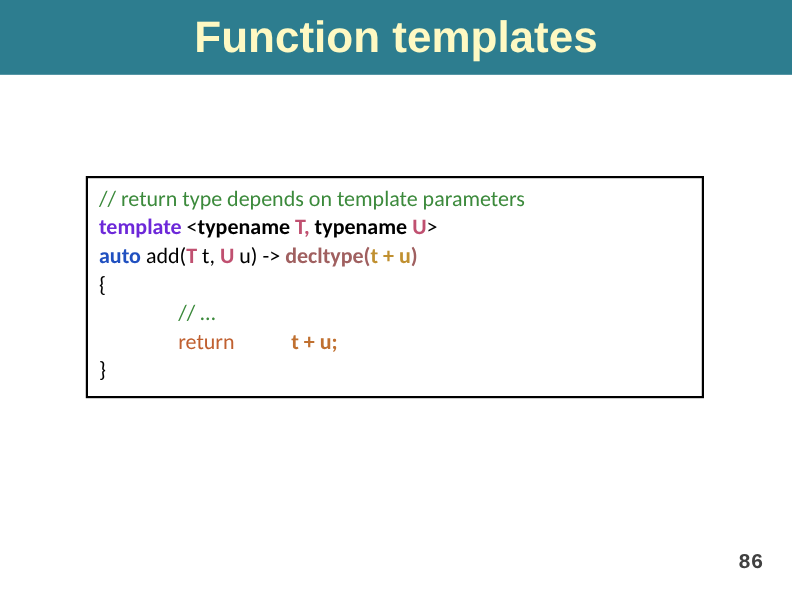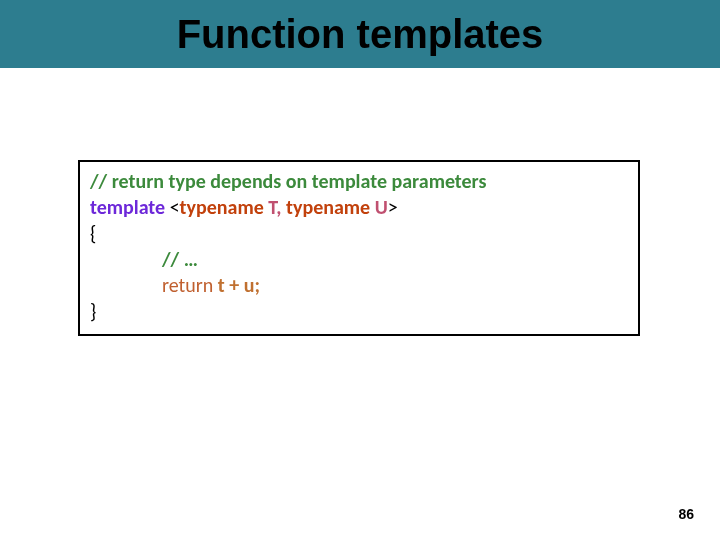--- a/index.html
+++ b/index.html
@@ -13,68 +13,69 @@
   }
   .title-bar {
     width: 100%;
     height: 68px;
     background: #2d7d8f;
     display: flex;
     align-items: center;
     justify-content: center;
   }
   .title-text {
-    color: #000000;
+    color: #fef9c3;
     font-size: 40px;
     font-weight: bold;
     text-align: center;
   }
   .code-box {
     position: absolute;
     top: 160px;
     left: 78px;
     width: 562px;
     border: 2px solid #000000;
     background: #ffffff;
     padding: 6px 10px 10px 10px;
     font-family: Calibri, Arial, sans-serif;
     font-size: 20px;
     line-height: 1.3;
   }
   .code-line { white-space: pre; }
-  .comment { color: #3c8a3c; font-weight: bold; }
+  .comment { color: #3c8a3c; font-weight: normal; }
   .kw-template { color: #6d28d9; font-weight: bold; }
-  .typename { color: #c2410c; font-weight: bold; }
+  .typename { color: #000000; font-weight: bold; }
   .tparam { color: #c05070; font-weight: bold; }
   .kw-auto { color: #2050c0; font-weight: bold; }
   .expr { color: #c09030; font-weight: bold; }
   .decltype { color: #a06060; font-weight: bold; }
   .kw-return { color: #c06030; font-weight: normal; }
-  .retexpr { color: #c07030; font-weight: bold; }
+  .retexpr { color: #c07030; font-weight: bold; margin-left: 47px; }
   .plain { color: #000000; }
   .indent { display: inline-block; width: 72px; }
   .page-num {
     position: absolute;
     bottom: 18px;
     right: 26px;
-    font-family: Liberation Sans, sans-serif;
-    font-size: 14px;
+    font-family: Liberation Mono, monospace;
+    font-size: 19px;
     font-weight: bold;
-    color: #000000;
+    color: #404040;
   }
 </style>
 </head>
 <body>
 
 <div class="title-bar">
   <div class="title-text">Function templates</div>
 </div>
 
 <div class="code-box">
   <div class="code-line"><span class="comment">// return type depends on template parameters</span></div>
   <div class="code-line"><span class="kw-template">template </span><span class="plain">&lt;</span><span class="typename">typename </span><span class="tparam">T, </span><span class="typename">typename </span><span class="tparam">U</span><span class="plain">&gt;</span></div>
+  <div class="code-line"><span class="kw-auto">auto </span><span class="plain">add(</span><span class="tparam">T </span><span class="plain">t, </span><span class="tparam">U </span><span class="plain">u) -&gt; </span><span class="decltype">decltype(</span><span class="expr">t + u</span><span class="decltype">)</span></div>
   <div class="code-line plain">{</div>
   <div class="code-line"><span class="indent"></span><span class="comment">// …</span></div>
   <div class="code-line"><span class="indent"></span><span class="kw-return">return </span><span class="retexpr">t + u;</span></div>
   <div class="code-line plain">}</div>
 </div>
 
 <div class="page-num">86</div>
 
 </body></html>

